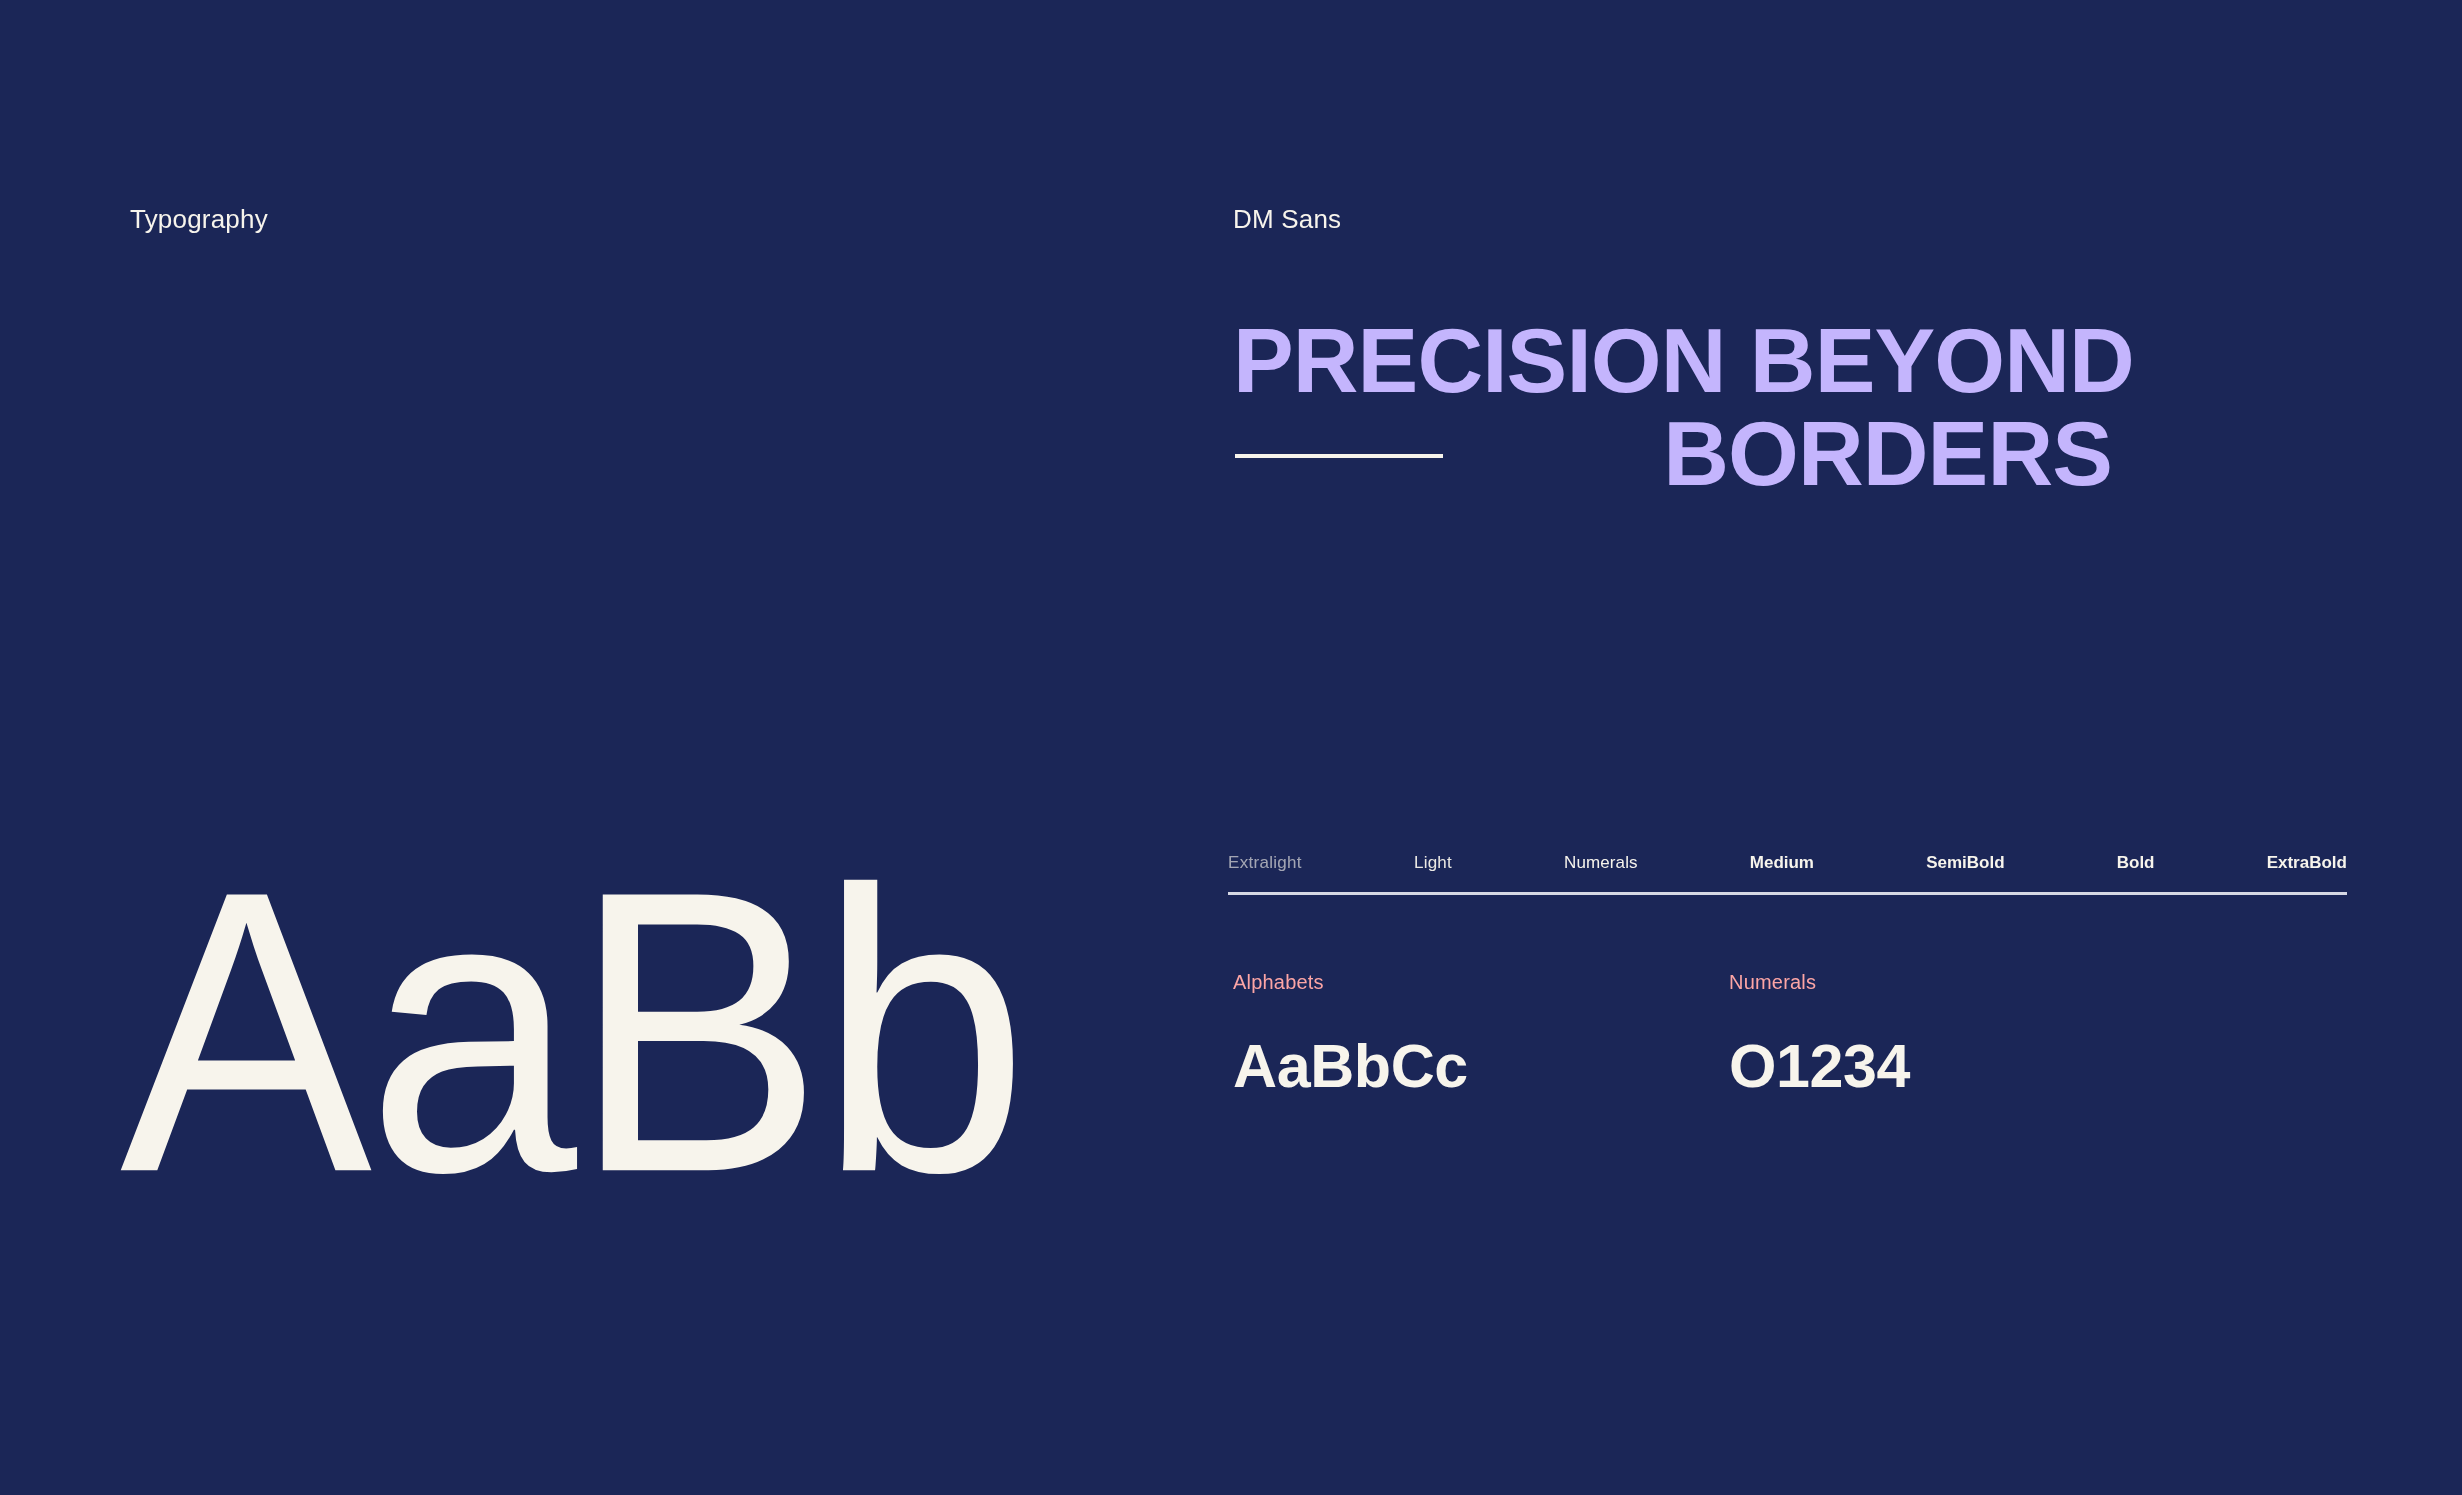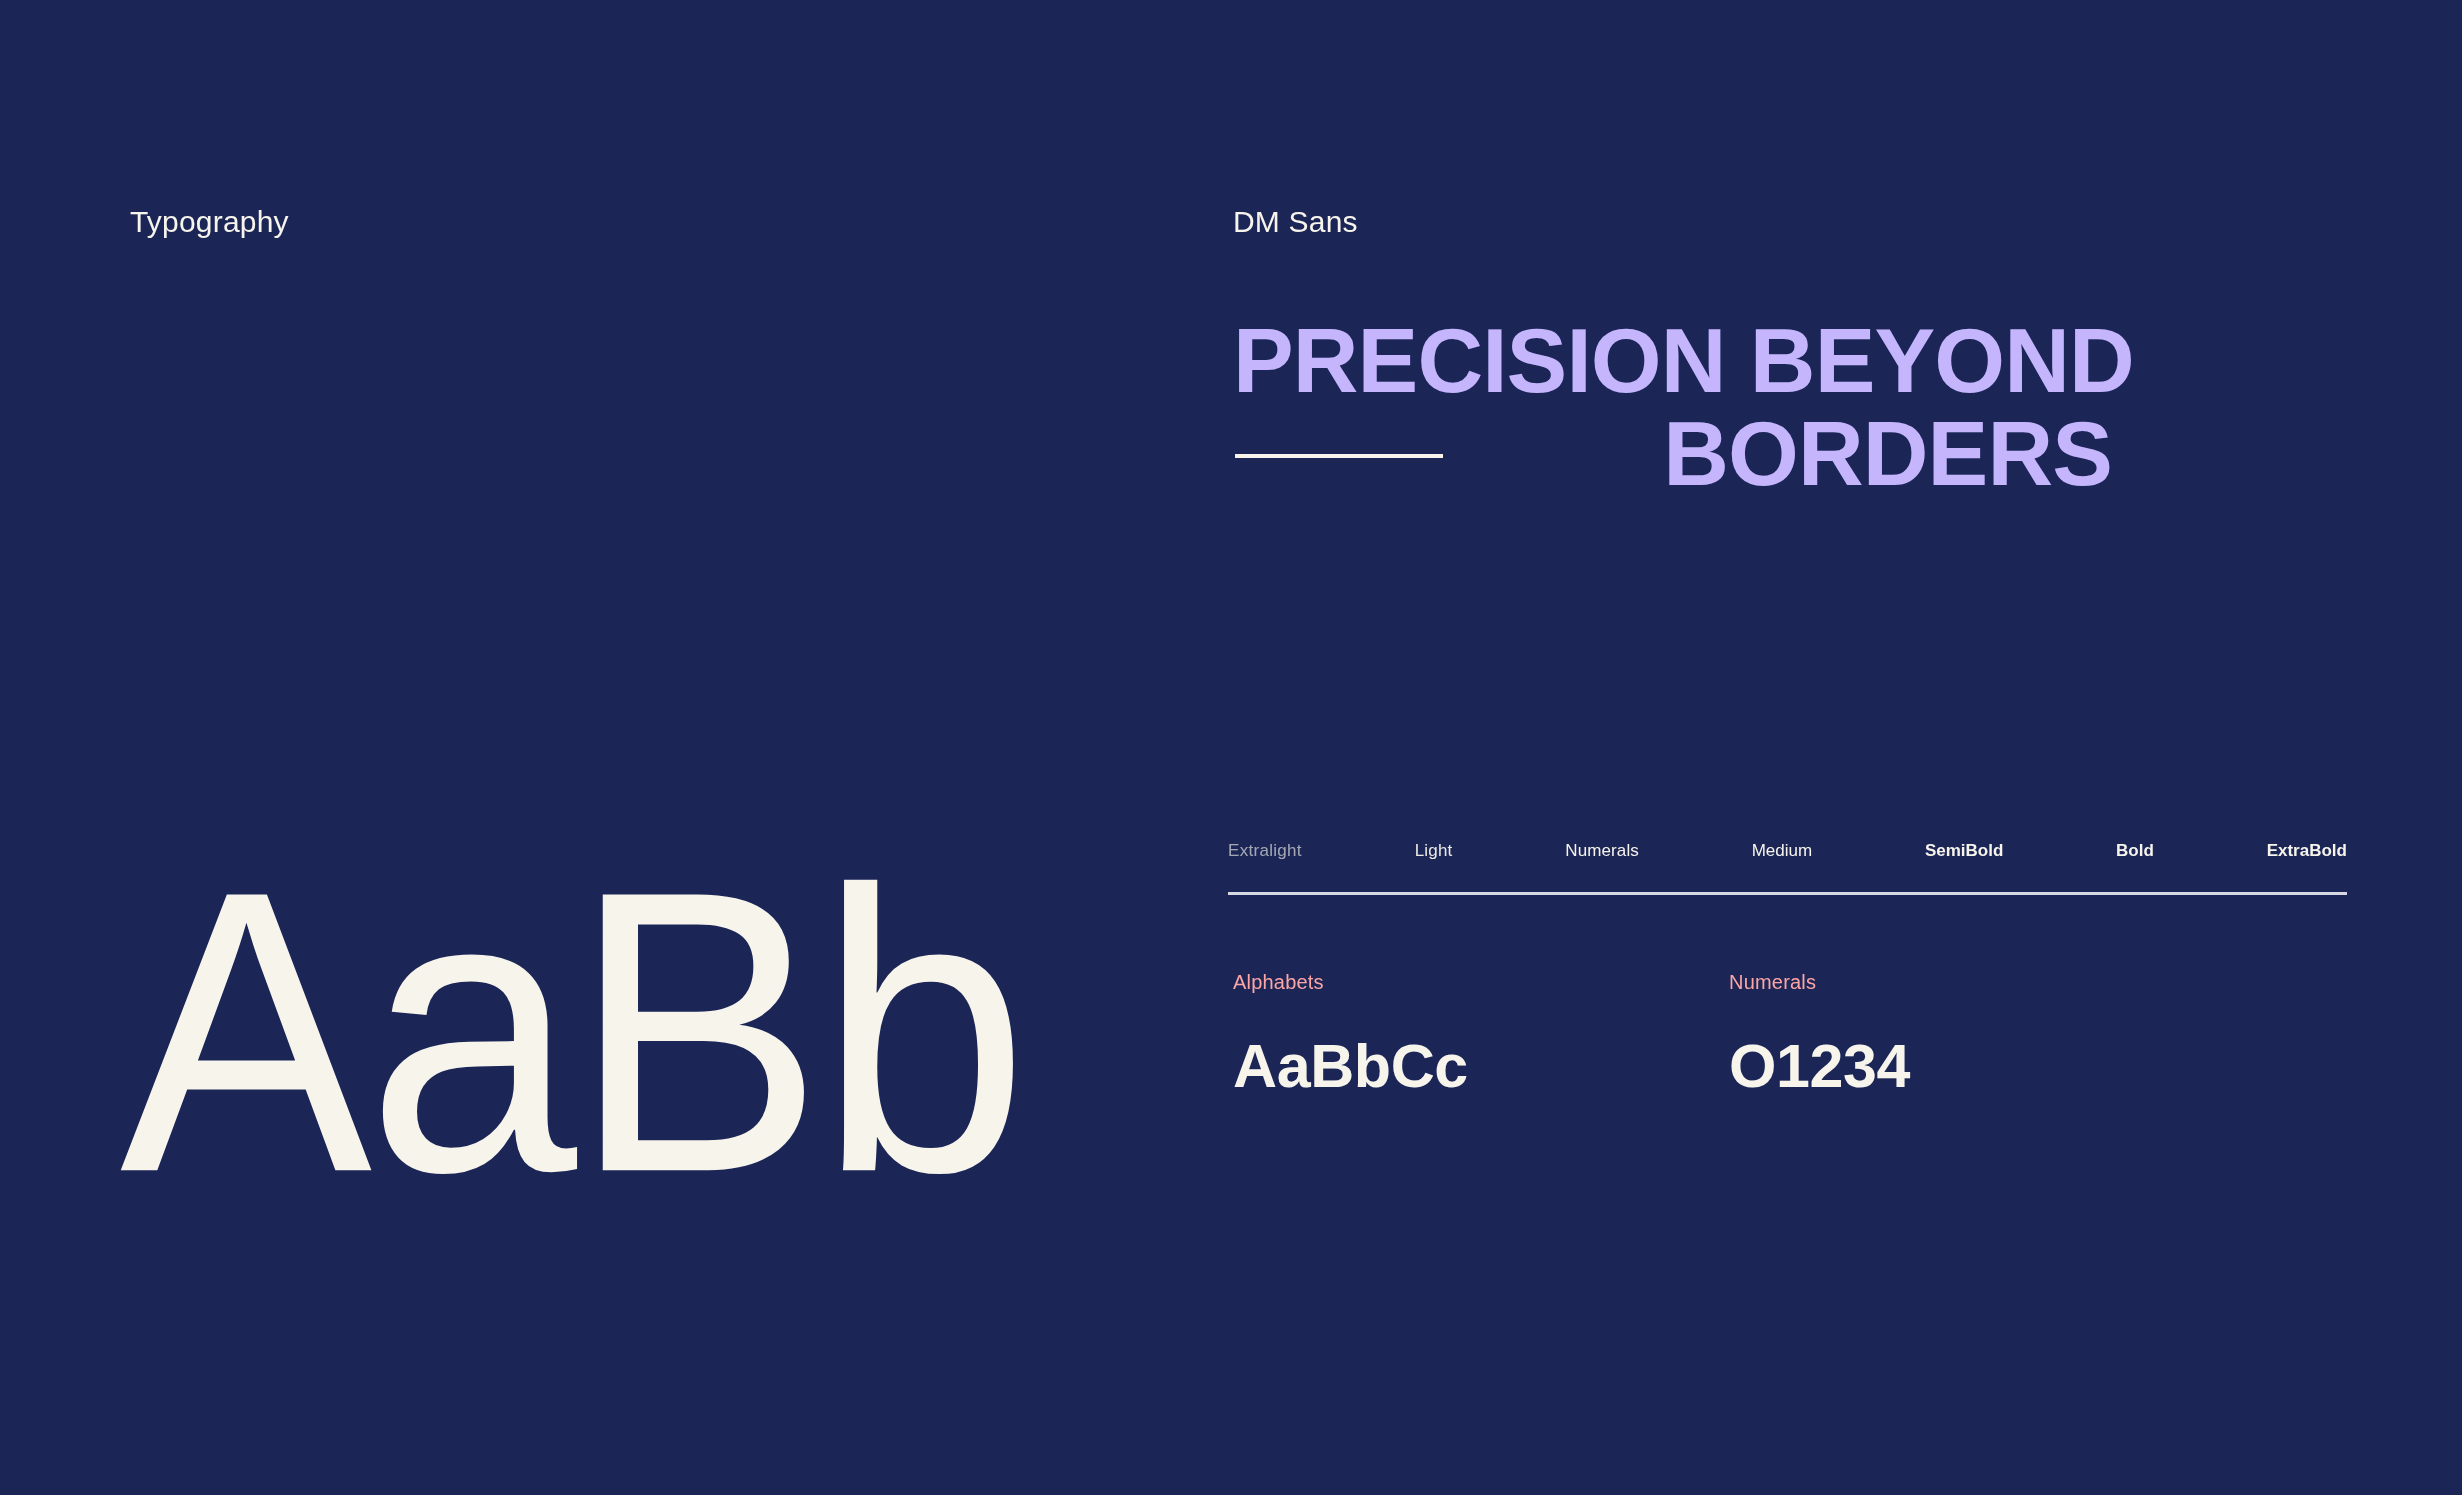--- a/index.html
+++ b/index.html
@@ -17,21 +17,21 @@
 
   .board {
     position: relative;
     width: 2462px;
     height: 1495px;
     background: #1b2657;
   }
 
   
   .label-sm {
-    font-size: 30px;
+    font-size: 26px;
     line-height: 1.1;
     font-weight: 400;
     color: #f7f4ec;
     letter-spacing: 0.2px;
     white-space: nowrap;
   }
 
   
   .section-label-left {
     position: absolute;
@@ -97,21 +97,21 @@
   }
   .weight-item {
     font-size: 17px;
     line-height: 1;
     color: #f7f4ec;
     white-space: nowrap;
   }
   .w-extralight { font-weight: 200; opacity: 0.62; letter-spacing: 0.3px; }
   .w-light      { font-weight: 300; opacity: 0.95; letter-spacing: 0.2px; }
   .w-regular    { font-weight: 400; letter-spacing: 0.1px; }
-  .w-medium     { font-weight: 400; }
+  .w-medium     { font-weight: 700; margin-top: 12px; }
   .w-semibold   { font-weight: 600; }
   .w-bold       { font-weight: 700; }
   .w-extrabold  { font-weight: 800; }
 
   .weights-rule {
     position: absolute;
     left: 1228px;
     top: 892px;
     width: 1119px;
     height: 2.6px;

